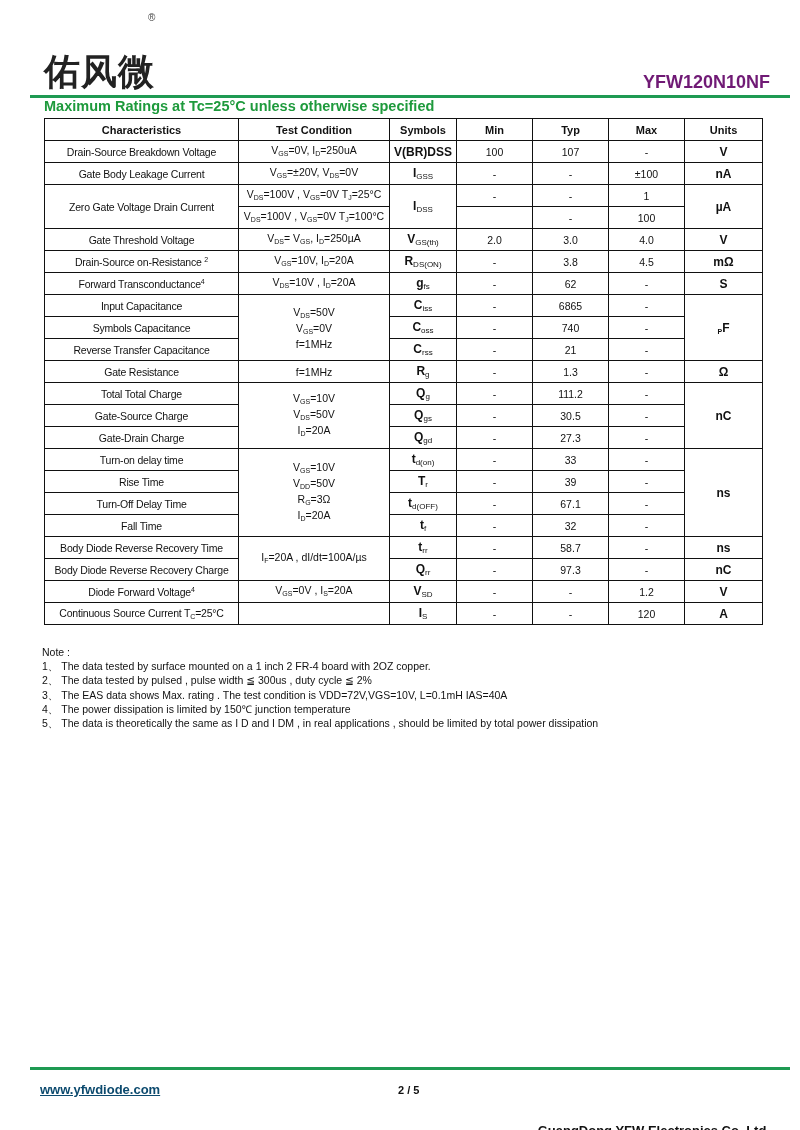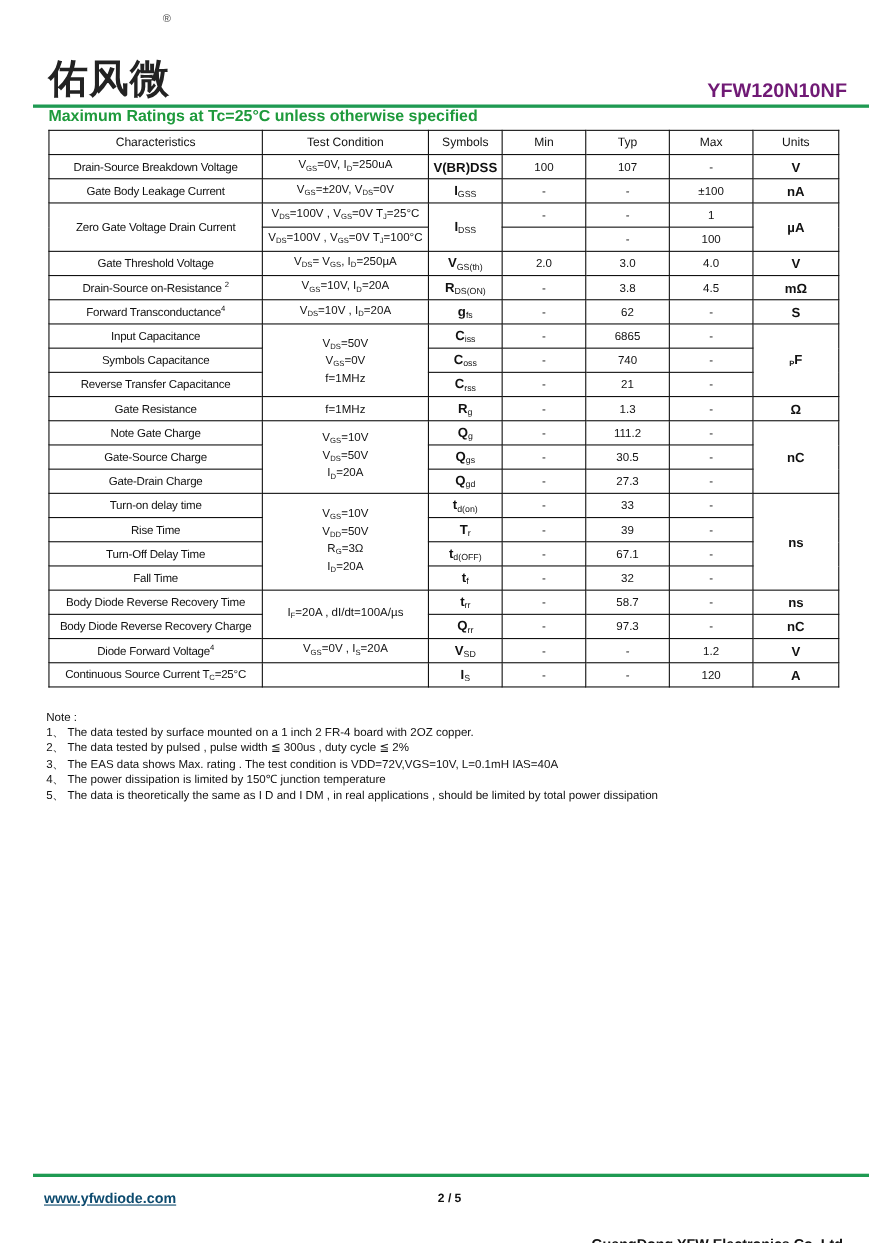--- a/index.html
+++ b/index.html
@@ -18,21 +18,21 @@
              font-size: 36px; font-weight: bold; color: #222; letter-spacing: 1px; line-height: 32px; }
   .part-number { position: absolute; right: 30px; top: 72px; font-weight: bold; font-size: 18px; color: #701a75; }
   .rule { position: absolute; left: 30px; width: 760px; height: 3px; background: #1e9a52; }
   .rule.top { top: 95px; }
   .rule.bottom { top: 1067px; }
   .section-title { position: absolute; left: 44px; top: 98px; font-weight: bold; font-size: 14.5px; color: #1e9a3c; }
   table.spec { position: absolute; left: 44px; top: 118px; border-collapse: collapse; table-layout: fixed;
                width: 718px; font-size: 10.5px; }
   table.spec td, table.spec th { border: 1.6px solid #111; height: 21px; padding: 0 2px; text-align: center;
                overflow: hidden; white-space: nowrap; }
-  table.spec th { font-weight: normal; font-size: 11px; }
+  table.spec th { font-weight: bold; font-size: 11px; }
   td.char { text-align: left; padding-left: 2px; letter-spacing: -0.2px; }
   td.cond { font-size: 10.5px; line-height: 12px; }
   td.sym { font-weight: bold; font-size: 12px; }
   td.sym sub { font-weight: normal; font-size: 8px; vertical-align: -2px; }
   td.unit { font-weight: bold; font-size: 12px; }
   td.val { font-size: 10.5px; }
   sub.s { font-size: 7px; vertical-align: -2px; }
   sup.s { font-size: 7px; vertical-align: 4px; }
   .notes { position: absolute; left: 42px; top: 645px; font-size: 10.5px; line-height: 14.2px; color: #111; }
   .notes .line { white-space: nowrap; }
@@ -171,21 +171,21 @@
     <td class="char">Gate Resistance</td>
     <td class="cond">f=1MHz</td>
     <td class="sym"><span>R</span><sub>g</sub></td>
     <td class="val">-</td>
     <td class="val">1.3</td>
     <td class="val">-</td>
     <td class="unit">Ω</td>
   </tr>
 
   <tr>
-    <td class="char">Note Gate Charge</td>
+    <td class="char">Total Total Charge</td>
     <td class="cond" rowspan="3">
       <div><span>V</span><sub class="s">GS</sub><span>=10V</span></div>
       <div><span>V</span><sub class="s">DS</sub><span>=50V</span></div>
       <div><span>I</span><sub class="s">D</sub><span>=20A</span></div>
     </td>
     <td class="sym"><span>Q</span><sub>g</sub></td>
     <td class="val">-</td>
     <td class="val">111.2</td>
     <td class="val">-</td>
     <td class="unit" rowspan="3">nC</td>

